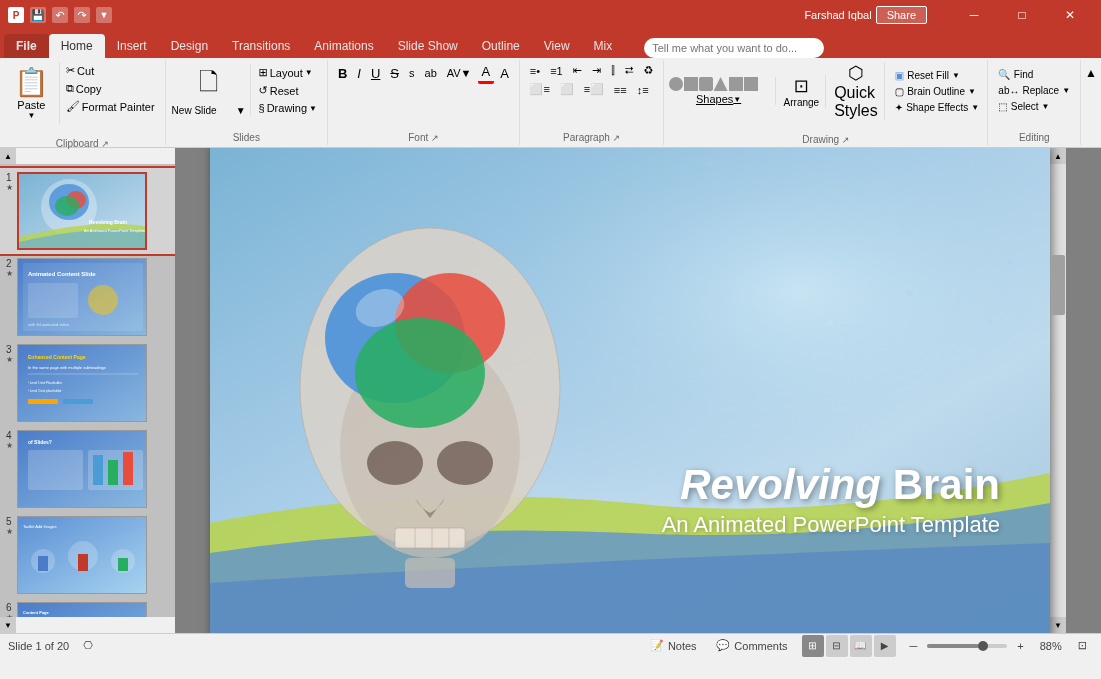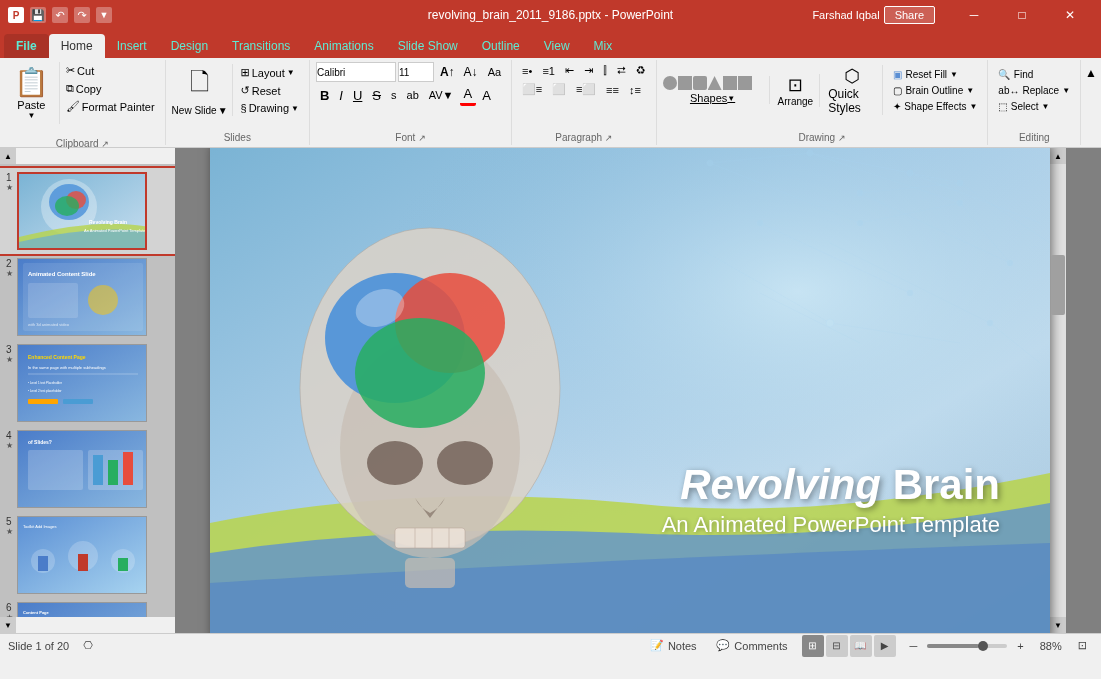--- a/index.html
+++ b/index.html
@@ -25,21 +25,21 @@
     .ribbon-tabs {
       height: 28px;
       background: #c0392b;
       display: flex;
       align-items: flex-end;
       padding-left: 4px;
     }
     .ribbon-tab {
       padding: 4px 12px;
       cursor: pointer;
-      color: #5eead4;
+      color: #e5e5e5;
       font-size: 12px;
       border-radius: 4px 4px 0 0;
       height: 24px;
       display: flex;
       align-items: center;
     }
     .ribbon-tab.active {
       background: #f0f0f0;
       color: #333;
     }
@@ -238,22 +238,21 @@
 <body>
 
 <div class="title-bar">
   <div class="title-bar-left">
     <div class="tb-icon" style="background:white;color:#c0392b;font-weight:bold;font-size:10px;display:flex;align-items:center;justify-content:center;">P</div>
     <div class="tb-icon" style="font-size:11px;display:flex;align-items:center;justify-content:center;">💾</div>
     <div class="tb-icon" style="font-size:11px;display:flex;align-items:center;justify-content:center;">↶</div>
     <div class="tb-icon" style="font-size:11px;display:flex;align-items:center;justify-content:center;">↷</div>
     <div class="tb-icon" style="font-size:9px;display:flex;align-items:center;justify-content:center;">▼</div>
   </div>
-  <div class="title-bar-center">revolving_brain_2011_9186.pptx - PowerPoint</div>
-  <div style="display:flex;align-items:center;gap:8px;">
+  <div style="display:flex;align-items:center;gap:16px;">
     <div style="display:flex;align-items:center;gap:4px;color:white;font-size:11px;padding:0 8px;">
       <span>Farshad Iqbal</span>
       <button style="background:rgba(255,255,255,0.2);border:1px solid white;color:white;padding:2px 10px;border-radius:2px;cursor:pointer;font-size:11px;">Share</button>
     </div>
     <div class="title-bar-controls">
       <div class="ctrl-btn">─</div>
       <div class="ctrl-btn">□</div>
       <div class="ctrl-btn close">✕</div>
     </div>
   </div>
@@ -263,20 +262,23 @@
   <div class="ribbon-tab" style="background:#a93226;font-weight:bold;">File</div>
   <div class="ribbon-tab active">Home</div>
   <div class="ribbon-tab">Insert</div>
   <div class="ribbon-tab">Design</div>
   <div class="ribbon-tab">Transitions</div>
   <div class="ribbon-tab">Animations</div>
   <div class="ribbon-tab">Slide Show</div>
   <div class="ribbon-tab">Outline</div>
   <div class="ribbon-tab">View</div>
   <div class="ribbon-tab">Mix</div>
+  <div style="flex:1;display:flex;align-items:center;padding-left:20px;">
+    <input type="text" placeholder="Tell me what you want to do..." style="width: 180px; height: 20px; border: none; border-radius: 10px; padding: 0px 8px; font-size: 11px;">
+  </div>
 </div>
 
 <div class="ribbon">
 
   <div class="ribbon-group">
     <div class="ribbon-group-content">
       <div style="display:flex;gap:2px;align-items:stretch;">
         <div class="clipboard-paste" style="border-right:none;margin-right:0;">
           <div style="font-size:28px;">📋</div>
           <span style="font-size:11px;">Paste</span>
@@ -299,21 +301,21 @@
       </div>
     </div>
     <div class="ribbon-group-label">Clipboard <span style="font-size:9px;cursor:pointer;">↗</span></div>
   </div>
 
   <div class="ribbon-group">
     <div class="ribbon-group-content">
       <div style="display:flex;gap:4px;align-items:center;">
         <div style="display:flex;flex-direction:column;align-items:center;cursor:pointer;">
           <div style="font-size:24px;">🗋</div>
-          <div style="font-size:10px;display:flex;align-items:center;gap:1px;">
+          <div style="font-size:10px;display:flex;align-items:center;gap:19px;">
             <span>New Slide</span>
             <span>▼</span>
           </div>
         </div>
         <div class="small-group" style="padding-left:4px;border-left:1px solid #ddd;">
           <div class="ribbon-btn-small">
             <span>⊞</span>
             <span>Layout</span>
             <span style="font-size:8px;">▼</span>
           </div>
@@ -328,29 +330,20 @@
           </div>
         </div>
       </div>
     </div>
     <div class="ribbon-group-label">Slides</div>
   </div>
 
   <div class="ribbon-group">
     <div class="ribbon-group-content" style="flex-direction:column;gap:2px;align-items:flex-start;">
       <div class="font-row">
-        <input type="text" class="font-select" value="Calibri" style="">
-        <input type="text" class="font-size-select" value="11" style="">
-        <div style="display:flex;gap:1px;">
-          <div class="ribbon-btn-small" style="font-weight:bold;font-size:12px;">A↑</div>
-          <div class="ribbon-btn-small" style="font-size:12px;">A↓</div>
-        </div>
-        <div class="ribbon-btn-small" style="font-size:11px;">Aa</div>
-      </div>
-      <div class="font-row">
         <div class="ribbon-btn-small bold" style="font-size:13px;">B</div>
         <div class="ribbon-btn-small italic" style="font-size:13px;">I</div>
         <div class="ribbon-btn-small" style="text-decoration:underline;font-size:13px;">U</div>
         <div class="ribbon-btn-small" style="text-decoration:line-through;font-size:13px;">S</div>
         <div class="ribbon-btn-small" style="font-size:11px;">s</div>
         <div class="ribbon-btn-small" style="font-size:11px;">ab</div>
         <div class="ribbon-btn-small" style="font-size:11px;">AV▼</div>
         <div class="ribbon-btn-small" style="font-size:13px;border-bottom:3px solid red;">A</div>
         <div class="ribbon-btn-small" style="font-size:13px;">A</div>
       </div>
@@ -398,21 +391,21 @@
         </div>
       </div>
       <div style="display:flex;flex-direction:column;align-items:center;border-right:1px solid #ddd;padding:0 6px;">
         <div style="font-size:18px;cursor:pointer;">⊡</div>
         <div style="font-size:10px;cursor:pointer;">
           <span>Arrange</span>
         </div>
       </div>
       <div style="display:flex;flex-direction:column;align-items:center;border-right:1px solid #ddd;padding:0 6px;">
         <div style="font-size:18px;cursor:pointer;">⬡</div>
-        <div style="font-size:12px;cursor:pointer;">
+        <div style="font-size:16px;cursor:pointer;">
           <span>Quick Styles</span>
         </div>
       </div>
       <div class="format-col" style="padding-left:4px;">
         <div class="format-item">
           <span style="color:#5b8fd4;">▣</span>
           <span>Reset Fill</span>
           <span style="font-size:8px;">▼</span>
         </div>
         <div class="format-item">

